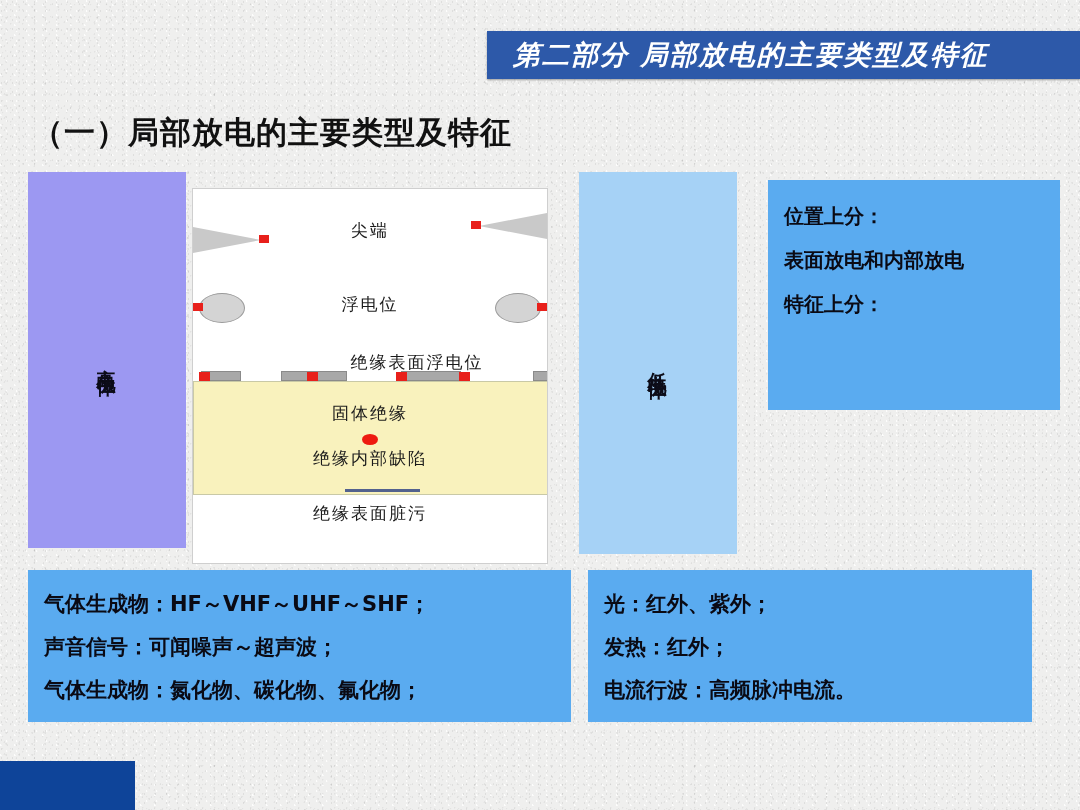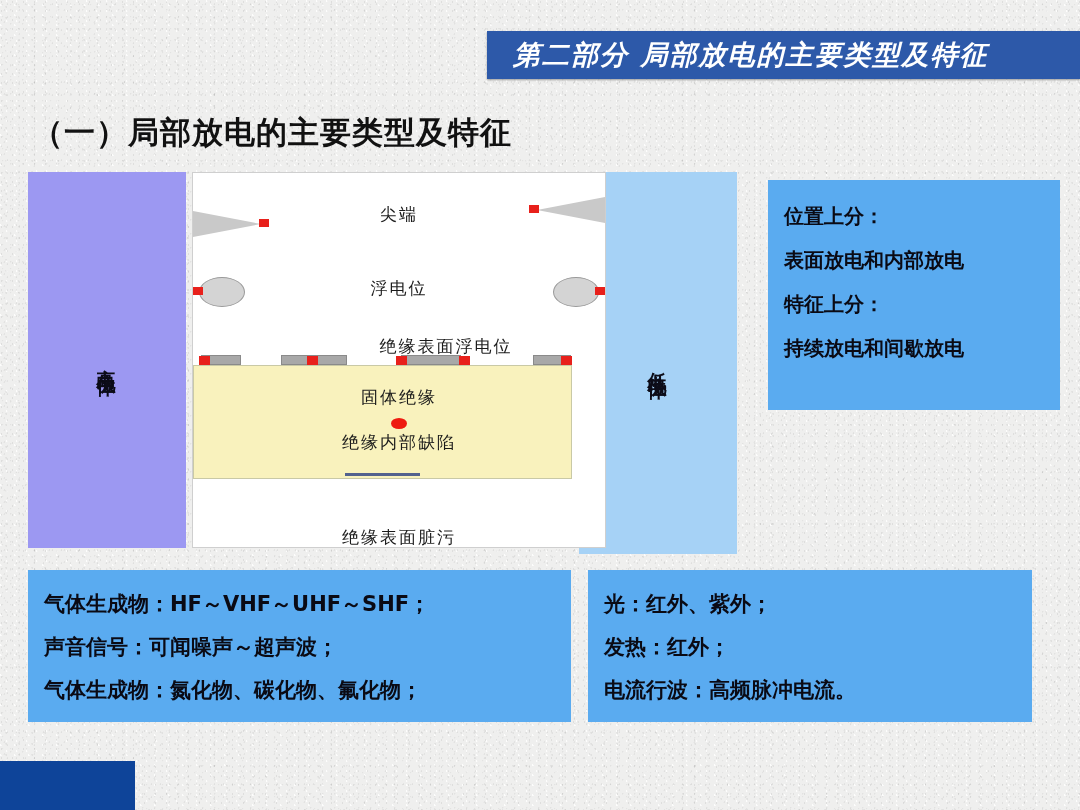--- a/index.html
+++ b/index.html
@@ -99,22 +99,22 @@
     text-orientation: upright;
     font-size: 19px;
     font-weight: bold;
     color: #0c0c18;
     letter-spacing: 3px;
     font-family: "DejaVu Sans", "Liberation Sans", sans-serif;
   }
   #diagram-canvas {
     position: absolute;
     left: 164px;
-    top: 0;
-    width: 414px;
+    top: 16px;
+    width: 356px;
     height: 376px;
     background: #ffffff;
     border: 1px solid #cfcfcf;
     box-sizing: border-box;
     overflow: hidden;
   }
 
   
   .spike {
     position: absolute;
@@ -198,21 +198,21 @@
     color: #1a1a1a;
     white-space: nowrap;
     letter-spacing: 2px;
     font-family: "DejaVu Serif", "Liberation Serif", serif;
   }
   #label-tip            { left: 50%; transform: translateX(-50%); top: 30px; }
   #label-floating       { left: 50%; transform: translateX(-50%); top: 104px; text-align: right; }
   #label-surface-float  { left: 50%; transform: translateX(-50%); top: 162px; margin-left: 47px; }
   #label-solid-insul    { left: 50%; transform: translateX(-50%); top: 213px; }
   #label-internal-def   { left: 50%; transform: translateX(-50%); top: 258px; text-align: center; }
-  #label-surface-dirt   { left: 50%; transform: translateX(-50%); top: 313px; margin-top: 40px; }
+  #label-surface-dirt   { left: 50%; transform: translateX(-50%); top: 313px; }
   #defect-dot {
     position: absolute;
     left: 50%;
     top: 245px;
     transform: translateX(-50%);
     width: 16px;
     height: 11px;
     background: #ee1b10;
     border-radius: 50%;
   }
@@ -325,21 +325,20 @@
       <div class="diagram-text" id="label-internal-def">绝缘内部缺陷</div>
       <div class="diagram-text" id="label-surface-dirt">绝缘表面脏污</div>
 
     </div>
   </div>
 
   <div id="info-panel">
     <div class="line">位置上分：</div>
     <div class="line">表面放电和内部放电</div>
     <div class="line">特征上分：</div>
-    <div class="line">持续放电和间歇放电</div>
   </div>
 
   <div class="bottom-box" id="bottom-box-left">
     <div class="line">气体生成物：HF～VHF～UHF～SHF；</div>
     <div class="line">声音信号：可闻噪声～超声波；</div>
     <div class="line">气体生成物：氮化物、碳化物、氟化物；</div>
   </div>
 
   <div class="bottom-box" id="bottom-box-right">
     <div class="line">光：红外、紫外；</div>

